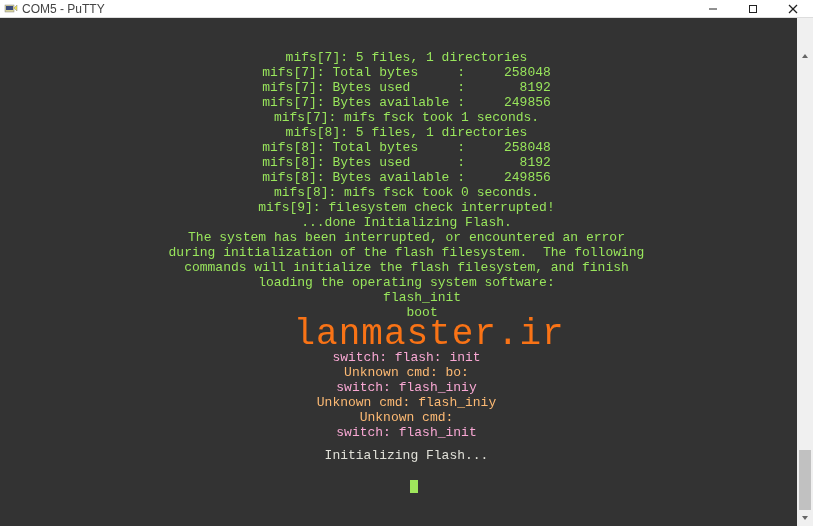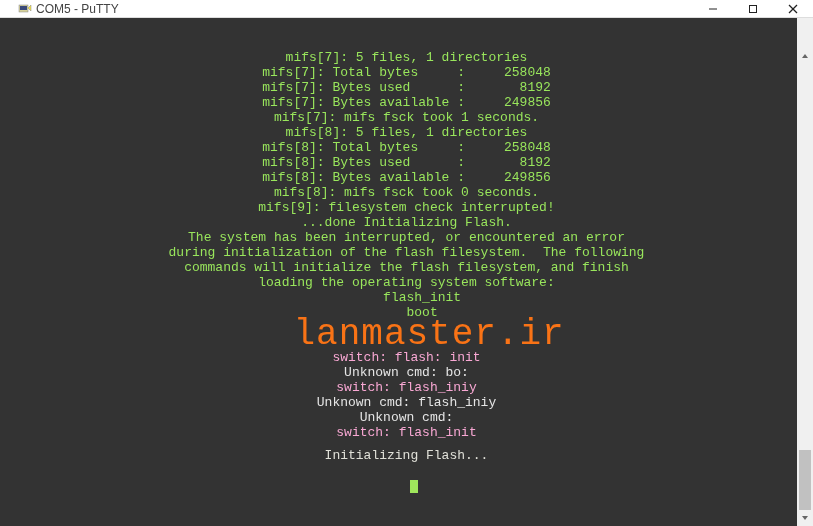--- a/index.html
+++ b/index.html
@@ -8,21 +8,21 @@
     background: #fff;
     width: 813px;
     height: 526px;
     overflow: hidden;
   }
   .titlebar {
     height: 18px;
     background: #fff;
     display: flex;
     align-items: center;
-    padding-left: 18px;
+    padding-left: 4px;
     border-bottom: 1px solid #ddd;
   }
   .titlebar-icon {
     width: 14px; height: 14px;
     margin-right: 4px;
     display: inline-flex;
     align-items: center;
     justify-content: center;
   }
   .titlebar-title {
@@ -74,21 +74,21 @@
   }
   .scroll-thumb {
     position: absolute;
     left: 2px;
     width: 12px;
     background: #c1c1c1;
     border-radius: 0;
   }
   .line { display:block; }
   .c-lime { color: #99e65c; }
-  .c-yel  { color: #e5e5e5; }
+  .c-yel  { color: #fdba74; }
   .c-ylw  { color: #f9a8d4; }
   .c-wht  { color: #e0e0d8; margin-top: 8px; }
   .c-blu  { color: #f97316; font-size: 36px; line-height: 30px; font-family:"Courier New",monospace; letter-spacing:1px;}
   .cursor {
     display:inline-block;width:8px;height:13px;background:#9fe65c;vertical-align:bottom;
   }
 </style>
 </head>
 <body>
 

